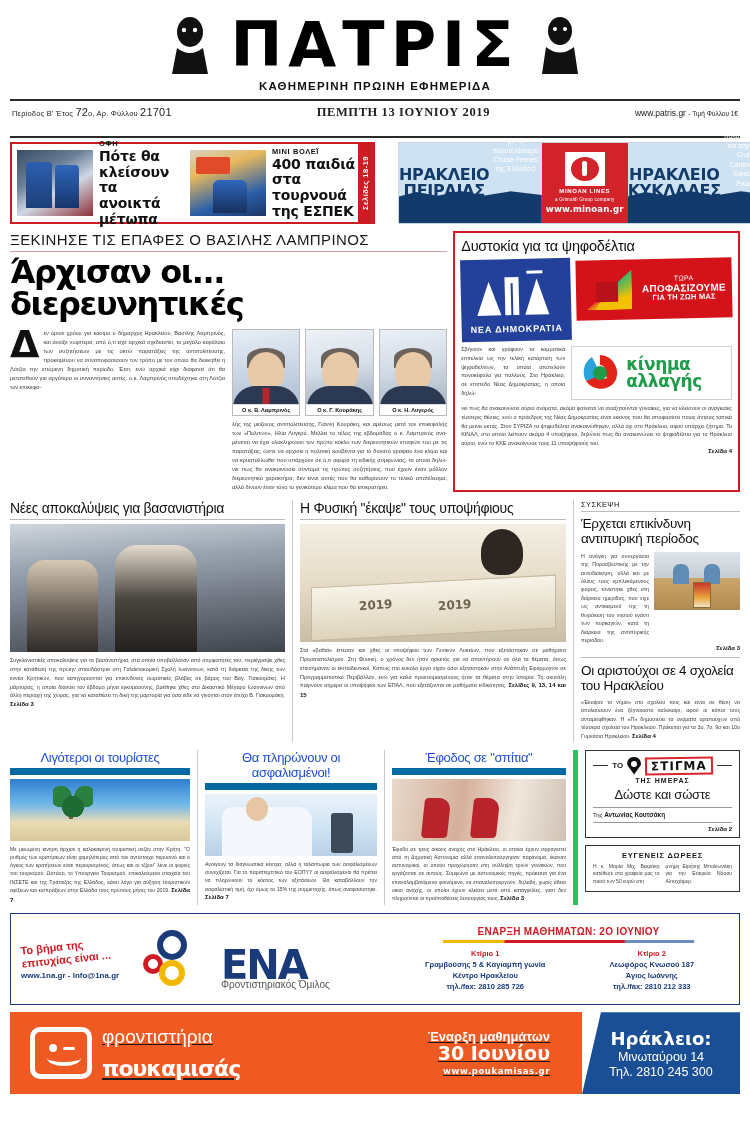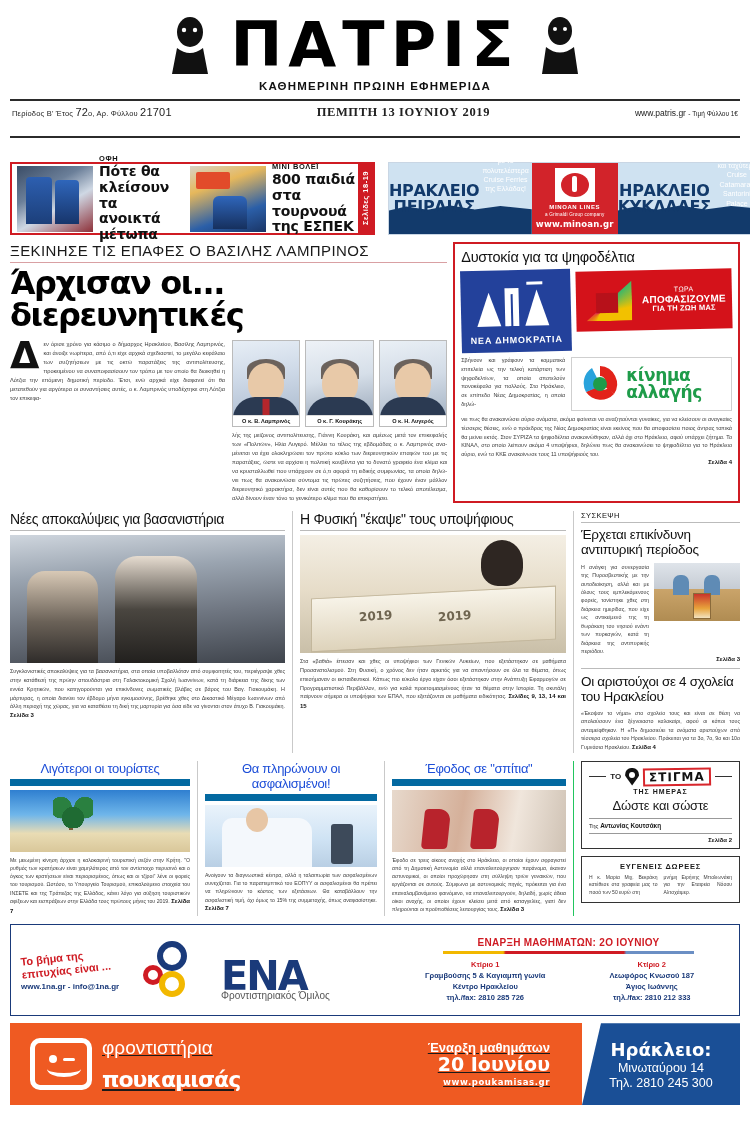--- a/index.html
+++ b/index.html
@@ -32,21 +32,21 @@
     padding: 4px 2px 16px; font-size: 9px; color: #222;
   }
   .mast-info .left { font-size: 7.5px; letter-spacing: .2px; }
   .mast-info .left b { font-size: 11px; font-weight: 400; }
   .mast-info .center { font-family: "Liberation Serif", serif; font-weight: 700; font-size: 12.5px; letter-spacing: .6px; }
   .mast-info .right { font-size: 8.5px; }
   .mast-info .right .small { font-size: 6.5px; }
   .mast-rule2 { border-top: 2px solid #2b2b2b; }
 
   
-  .topbanner { display: flex; gap: 13px; margin-top: 24px; height: 73px; }
+  .topbanner { display: flex; gap: 23px; margin-top: 4px; height: 82px; }
   .sportbox {
     flex: 0 0 365px; border: 2px solid #cf1b23; display: flex;
     align-items: stretch; background: #fff; position: relative;
   }
   .sportcell { display: flex; align-items: center; flex: 1; padding: 4px 3px 4px 5px; gap: 6px; }
   .sportimg { width: 76px; height: 66px; flex: 0 0 76px; overflow: hidden; position: relative; }
   .sportimg.a { background: linear-gradient(150deg,#3a4c66 0%,#6b7f99 35%,#cfd8e4 60%,#8e3038 100%); }
   .sportimg.a::after {
     content:""; position:absolute; left:12%; top:18%; width:34%; height:70%;
     background: linear-gradient(180deg,#2d5fb0,#1c3f7a); border-radius:4px 4px 0 0;
@@ -275,21 +275,21 @@
   }
   .divline { border-top: 1px solid #bbb; margin: 6px 0 5px; }
   .mid-c-head2 { font-size: 13.5px; line-height: 1.14; color: #111; letter-spacing: -.3px; }
   .mid-c-text2 { font-size: 5.3px; line-height: 1.62; text-align: justify; color: #3a3a3a; margin-top: 4px; }
 
   
   .botrow { display: flex; gap: 7px; margin-top: 8px; }
   .bot-a { flex: 0 0 180px; }
   .bot-b { flex: 0 0 180px; border-left: 1px solid #c9c9c9; padding-left: 7px; }
   .bot-c { flex: 0 0 182px; border-left: 1px solid #c9c9c9; padding-left: 7px; }
-  .bot-d { flex: 1; border-left: 1px solid #22c55e; padding-left: 7px; }
+  .bot-d { flex: 1; border-left: 5px solid #22c55e; padding-left: 7px; }
   .bot-head { font-size: 13px; letter-spacing: -.3px; color: #1d4ed8; border-bottom: 7px solid #0369a1; padding-bottom: 3px; text-align: center; }
   .bot-head.two { line-height: 1.16; }
   .photo-beach {
     height: 62px; margin-top: 4px;
     background: linear-gradient(180deg,#2f7fd0 0%,#6fb6ea 40%,#e9dcb4 70%,#d9c79a 100%);
     position: relative; overflow: hidden;
   }
   .photo-beach .palm {
     position:absolute; left:24%; top:8%; width:40px; height:34px;
     background: radial-gradient(circle at 50% 70%, #1f6b33 0 35%, transparent 36%),
@@ -443,21 +443,21 @@
         <div class="sportimg a"></div>
         <div class="sporttext">
           <div class="sportkicker">ΟΦΗ</div>
           <div class="sporthead">Πότε θα κλείσουν τα ανοικτά μέτωπα</div>
         </div>
       </div>
       <div class="sportcell">
         <div class="sportimg b"></div>
         <div class="sporttext">
           <div class="sportkicker">MINI ΒΟΛΕΪ</div>
-          <div class="sporthead">800 παιδιά στα τουρνουά της ΕΣΠΕΚ</div>
+          <div class="sporthead">400 παιδιά στα τουρνουά της ΕΣΠΕΚ</div>
         </div>
       </div>
       <div class="pagesrail">
         <span>Σελίδες 18-19</span>
       </div>
     </div>
 
     <div class="minoan">
       <div class="mn-side">
         <div class="wave"></div>
@@ -741,21 +741,21 @@
         <div class="eye"></div>
           <div class="wink"></div>
           <div class="smile"></div>
       </div>
       <div class="pouk-words">
         <div class="pouk-w1">φροντιστήρια</div>
         <div class="pouk-w2">πουκαμισάς</div>
       </div>
       <div class="pouk-mid">
         <div class="pouk-m1">Έναρξη μαθημάτων</div>
-        <div class="pouk-m2">20 Ιουνίου</div>
+        <div class="pouk-m2">30 Ιουνίου</div>
         <div class="pouk-m3">www.poukamisas.gr</div>
       </div>
     </div>
     <div class="pouk-side">
       <div class="pouk-s1">Ηράκλειο:</div>
       <div class="pouk-s2">Μινωταύρου 14</div>
       <div class="pouk-s3">Τηλ. 2810 245 300</div>
     </div>
   </div>
 

